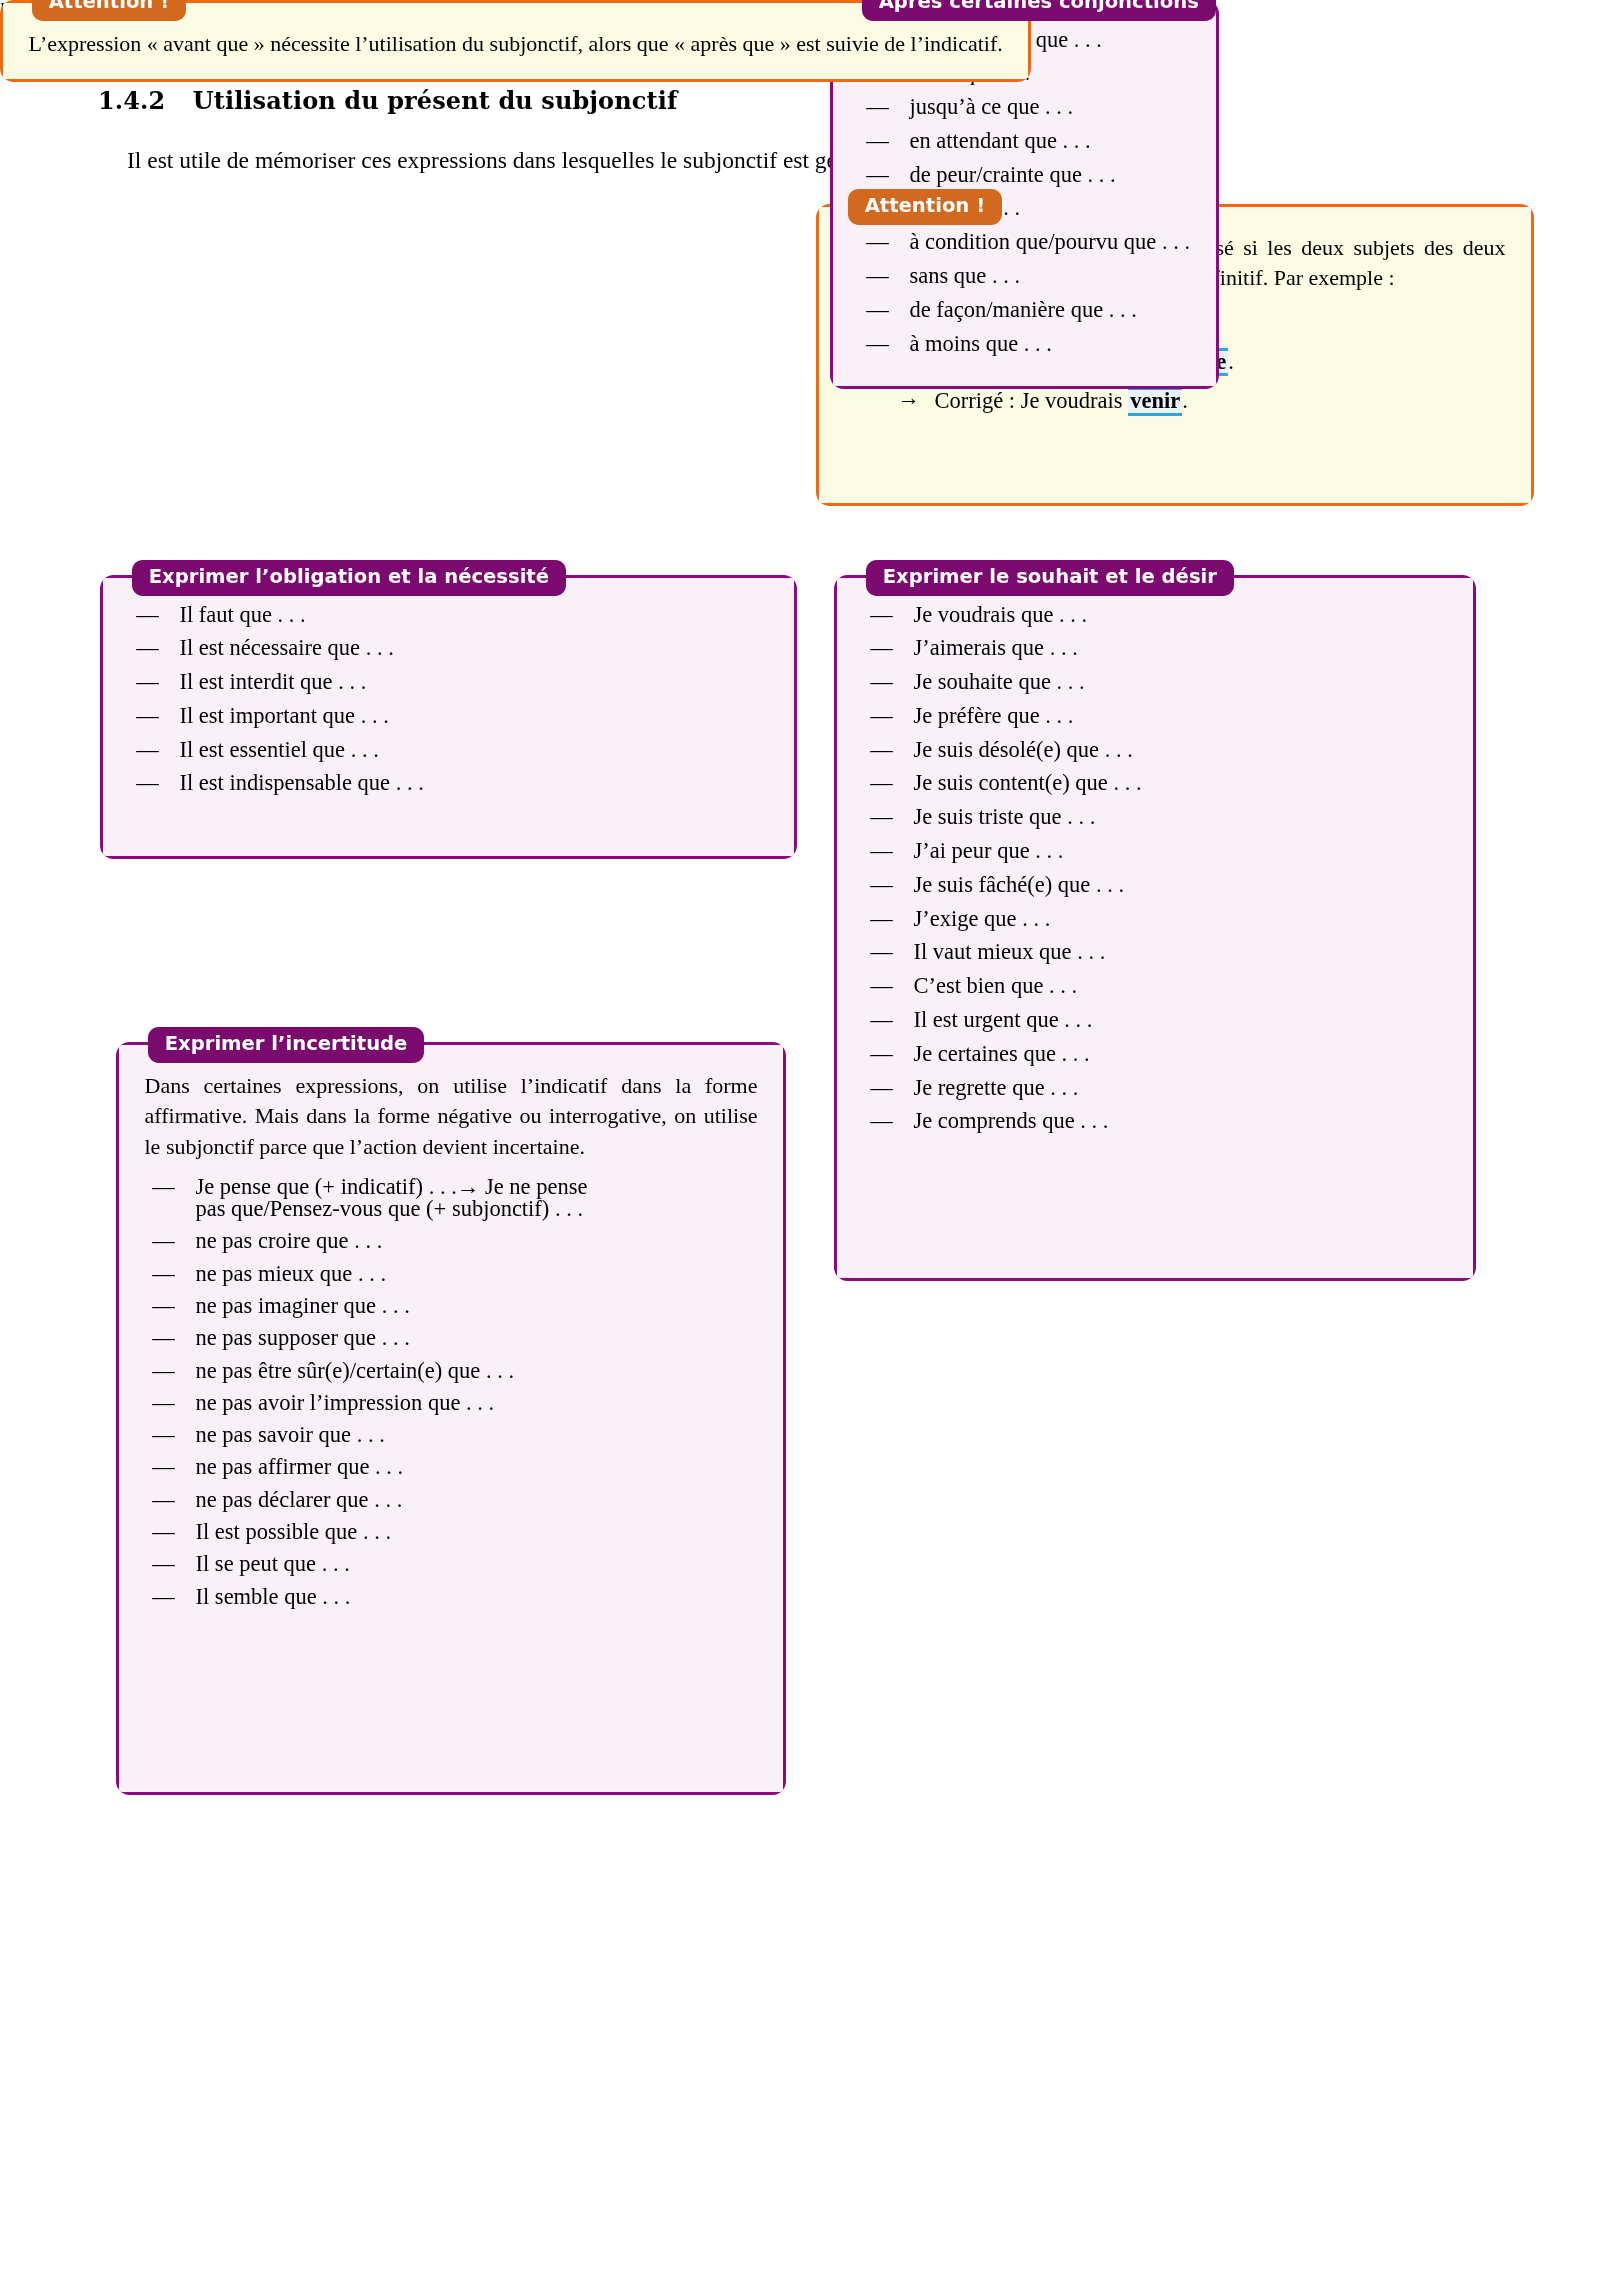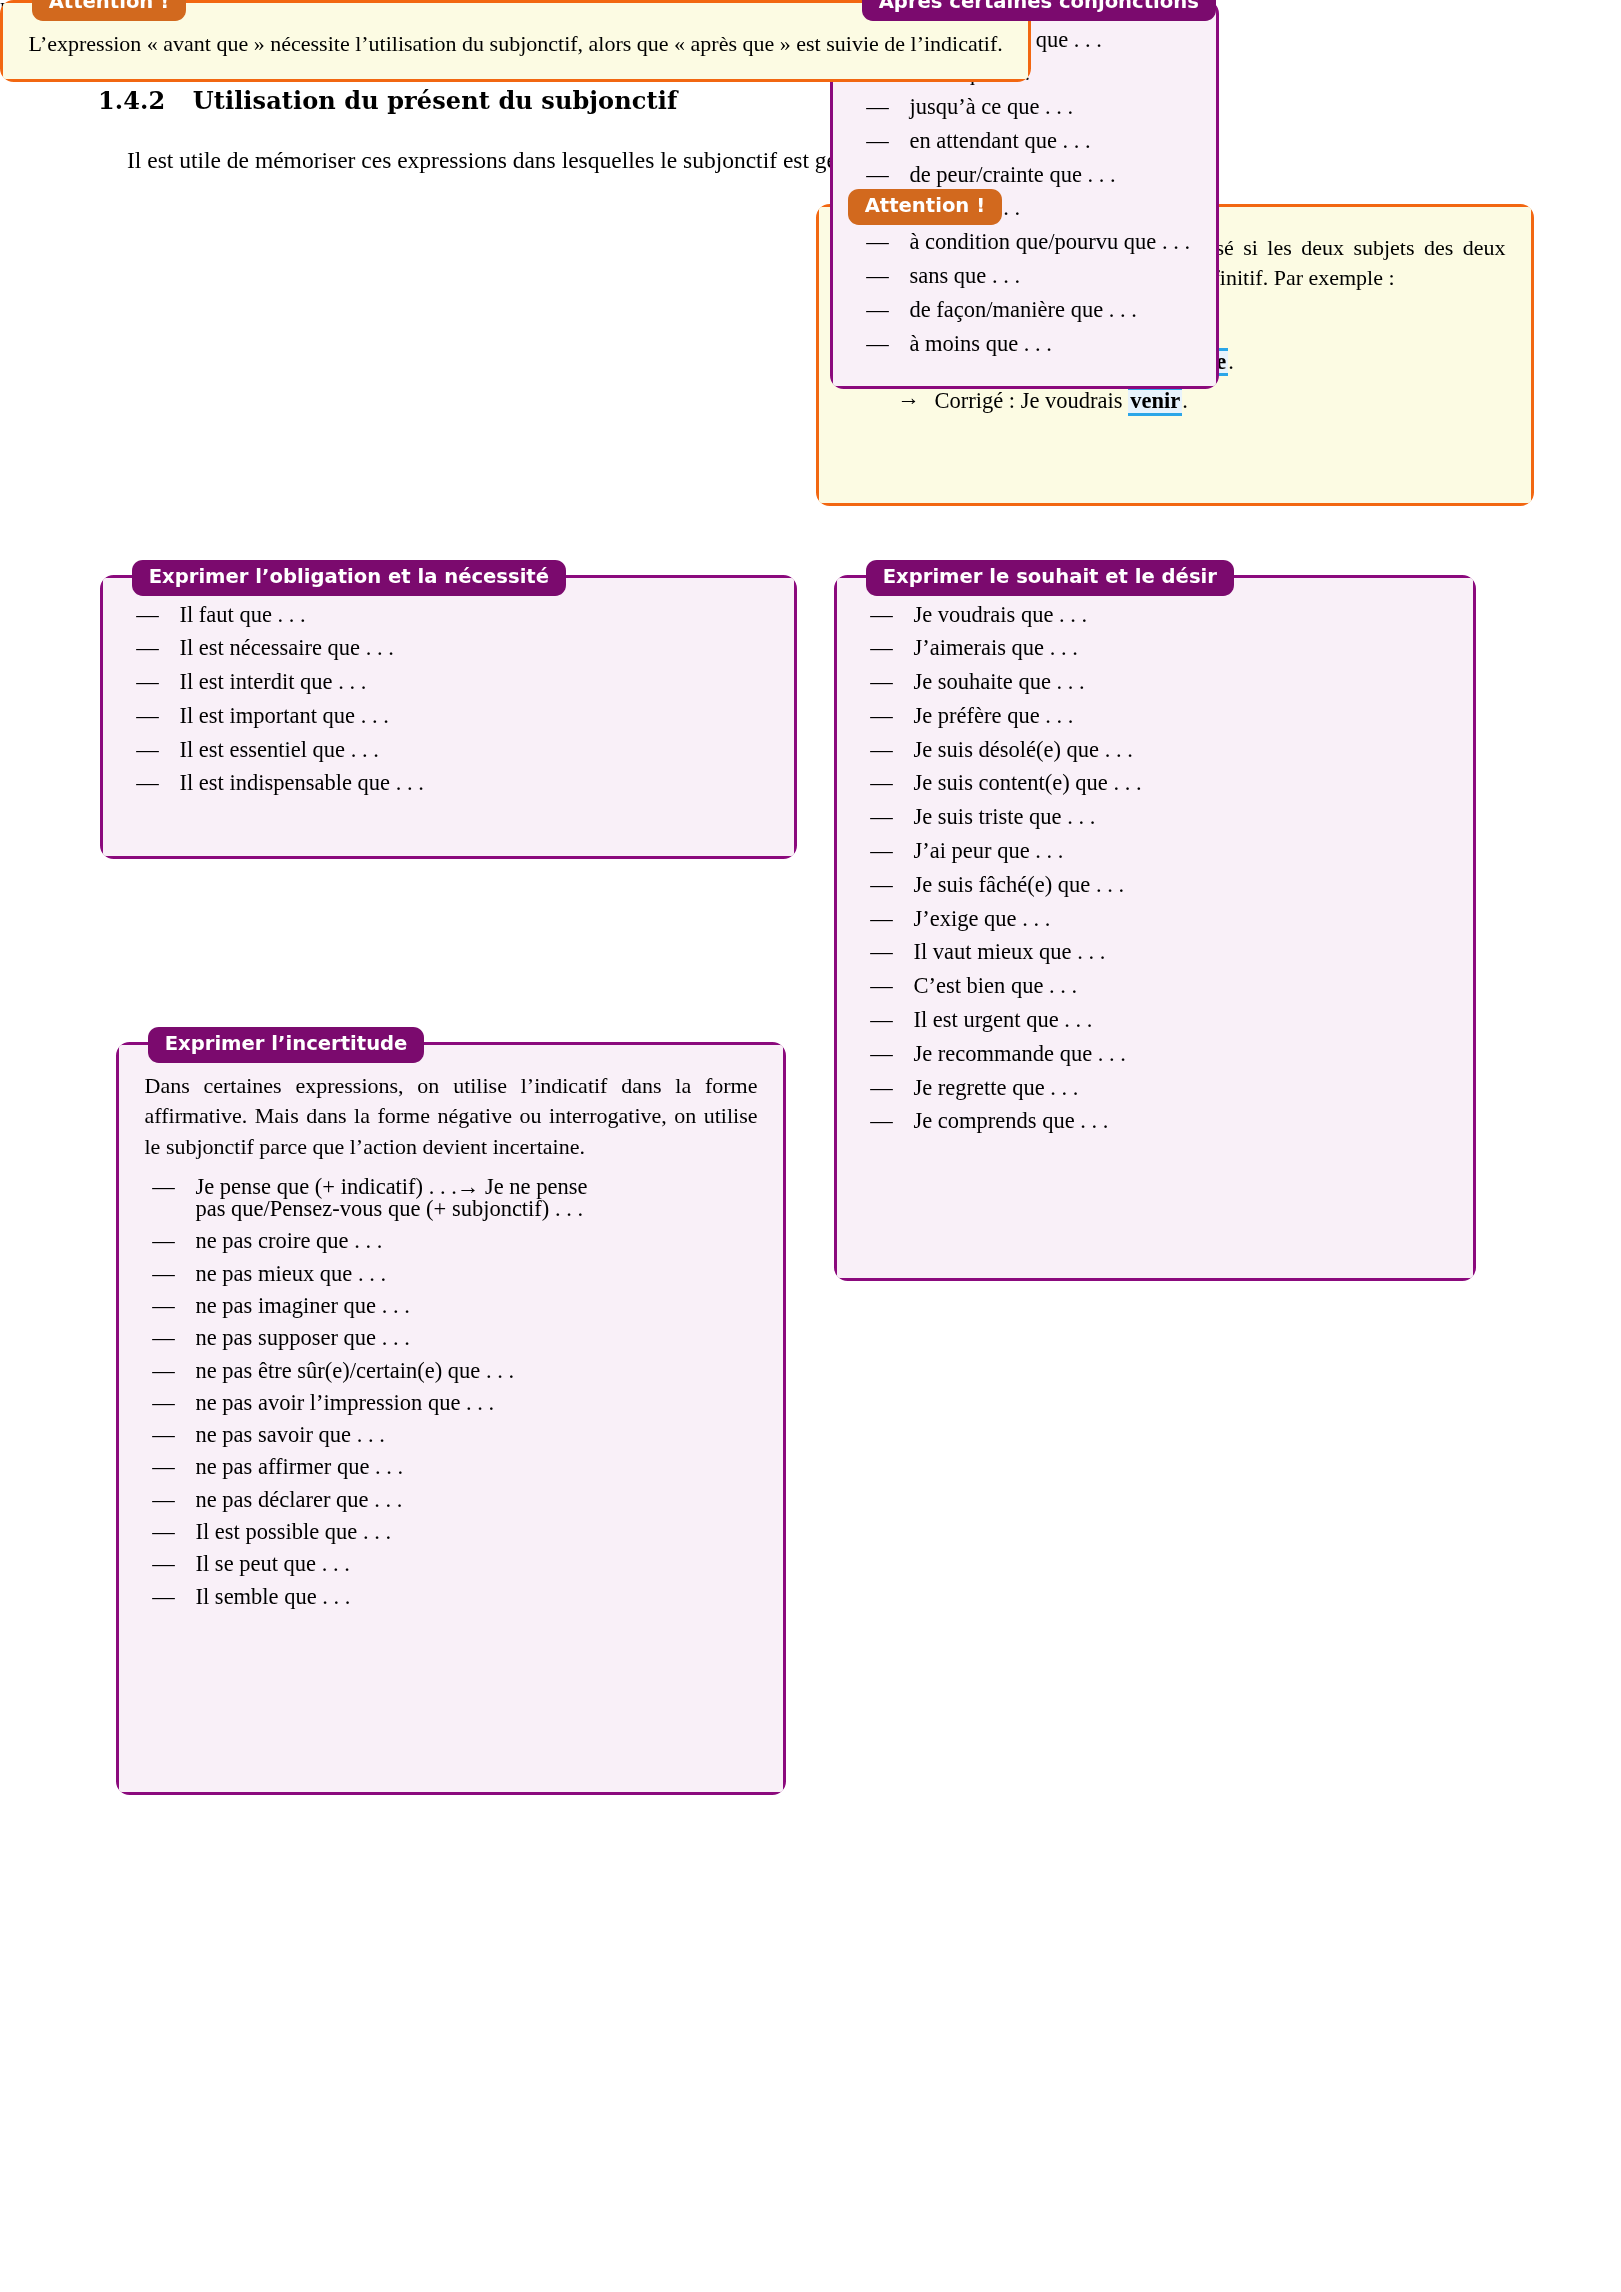--- a/index.html
+++ b/index.html
@@ -198,21 +198,21 @@
         <li>Je préfère que . . .</li>
         <li>Je suis désolé(e) que . . .</li>
         <li>Je suis content(e) que . . .</li>
         <li>Je suis triste que . . .</li>
         <li>J’ai peur que . . .</li>
         <li>Je suis fâché(e) que . . .</li>
         <li>J’exige que . . .</li>
         <li>Il vaut mieux que . . .</li>
         <li>C’est bien que . . .</li>
         <li>Il est urgent que . . .</li>
-        <li>Je recommande que . . .</li>
+        <li>Je certaines que . . .</li>
         <li>Je regrette que . . .</li>
         <li>Je comprends que . . .</li>
       </ul>
     </div>
   </div>
 
   <div class="tcb purple" id="box-incertitude">
     <div class="tcb-title">Exprimer l’incertitude</div>
     <div class="tcb-body">
       <p class="box-para">Dans certaines expressions, on utilise l’indicatif dans la forme affirmative. Mais dans la forme négative ou interrogative, on utilise le subjonctif parce que l’action devient incertaine.</p>

